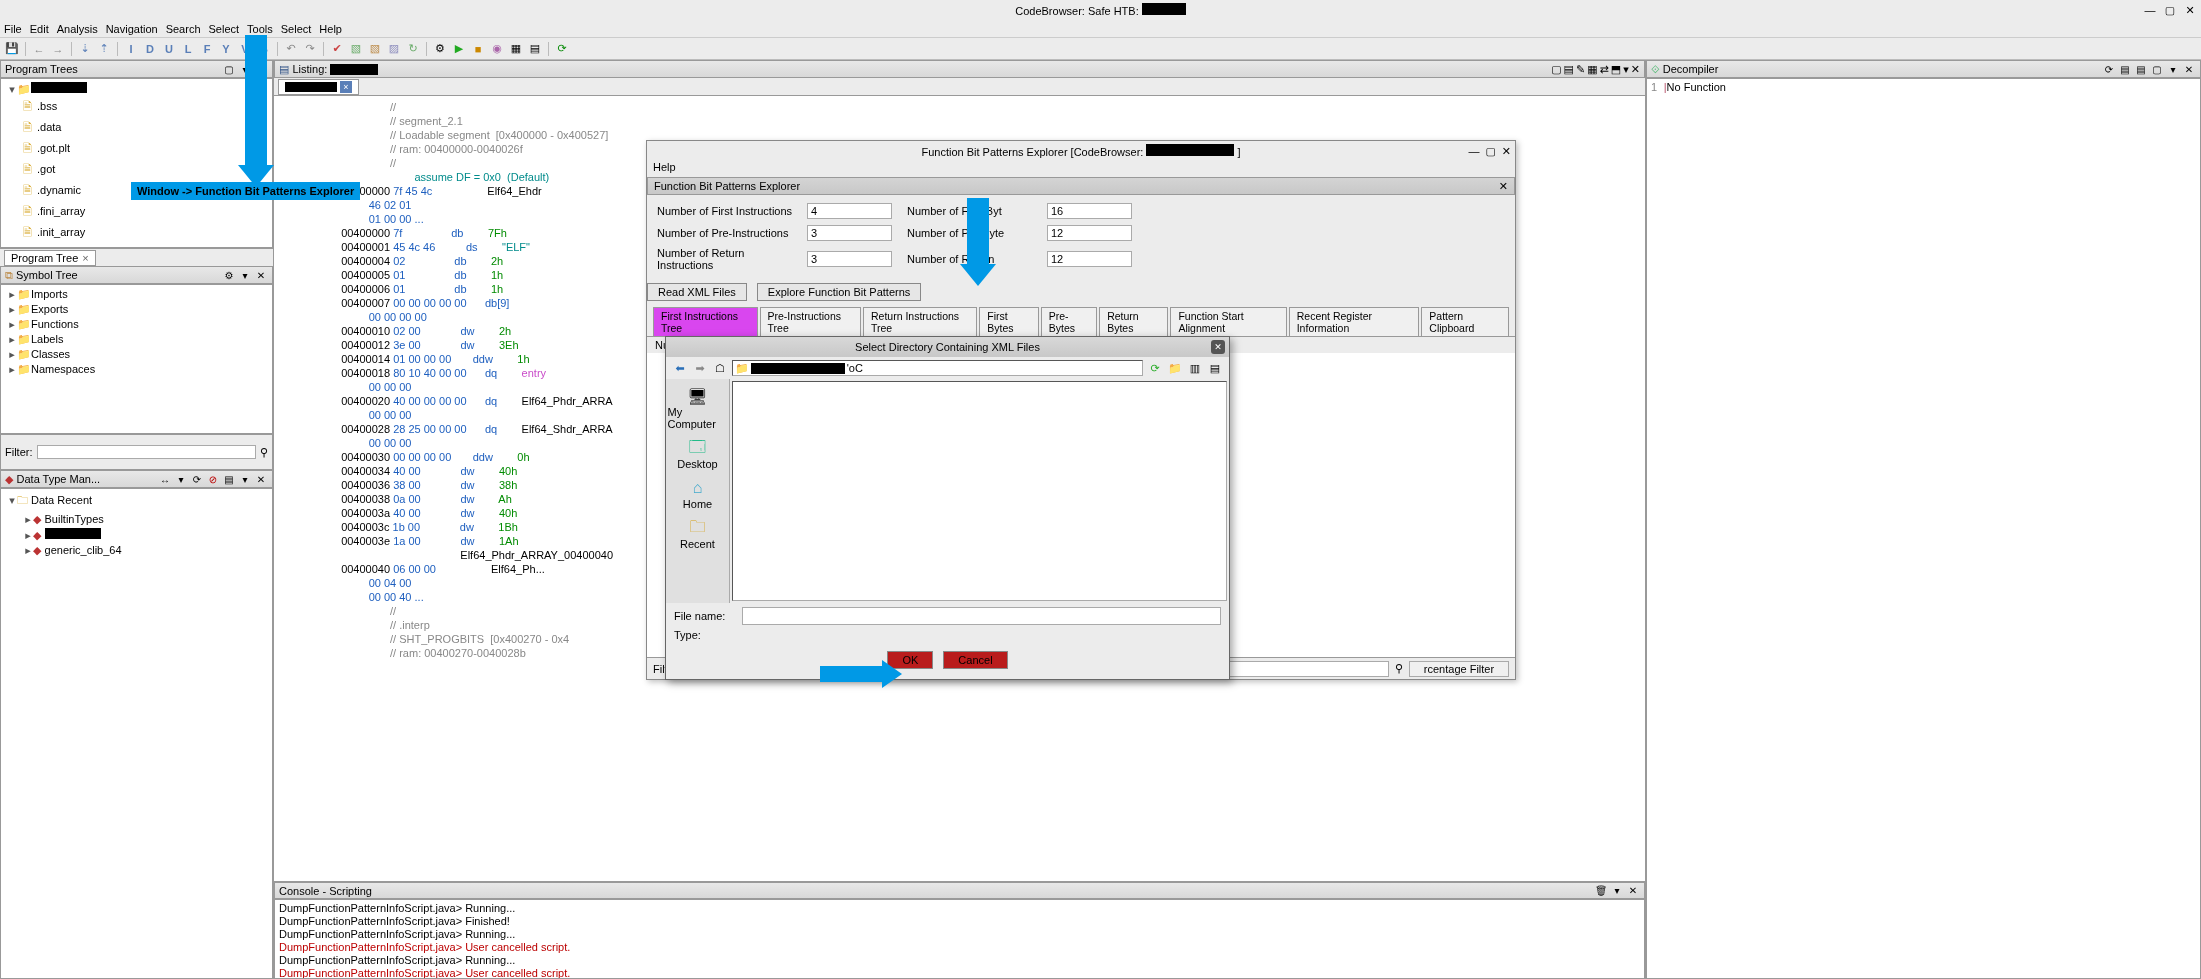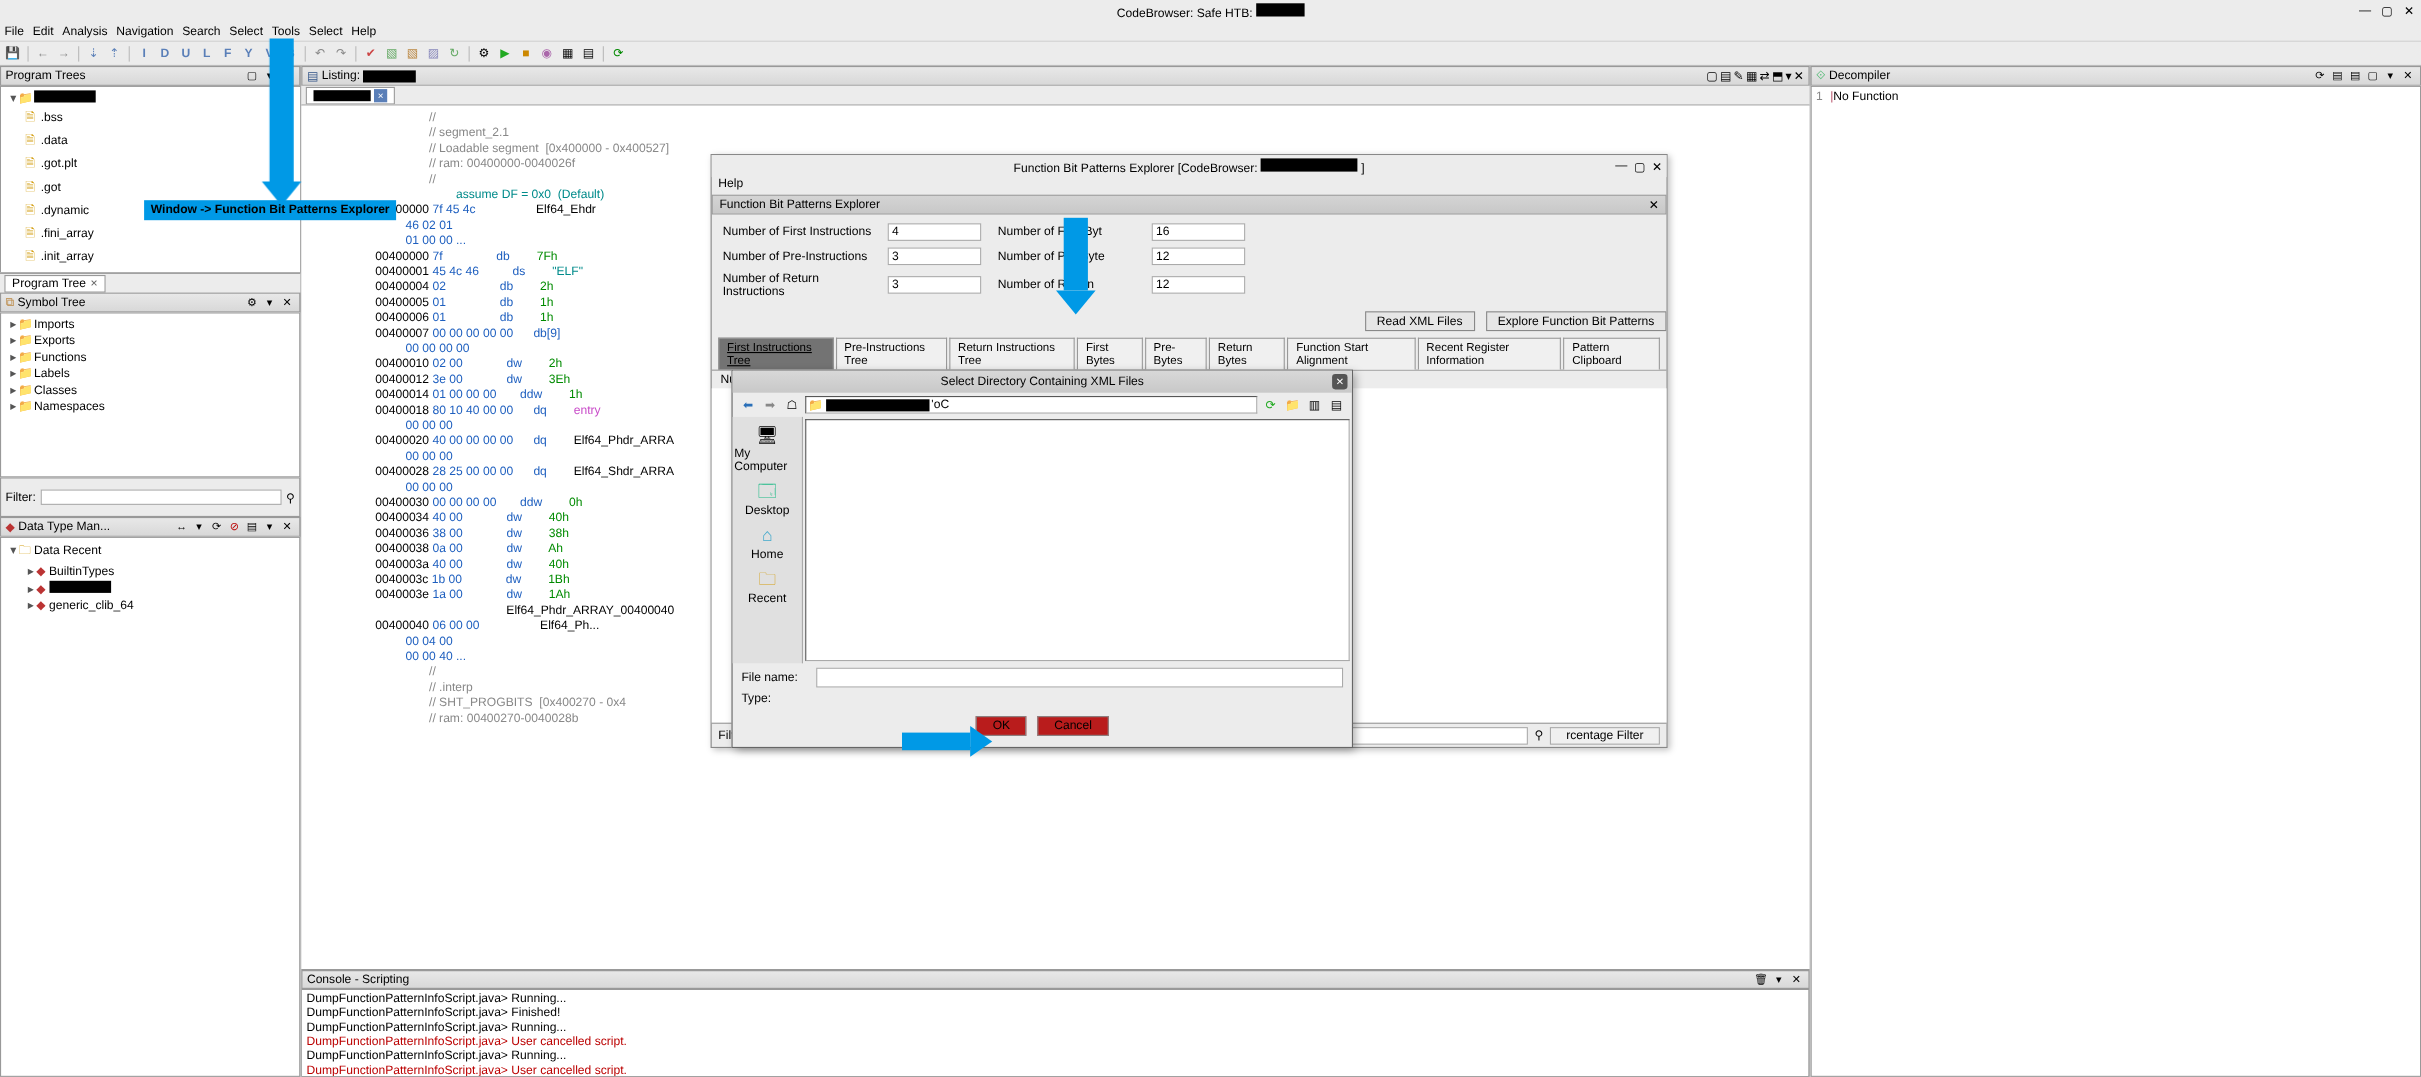--- a/index.html
+++ b/index.html
@@ -70,25 +70,25 @@
 
 
 .fbpwin { position: absolute; left: 646px; top: 140px; width: 870px; height: 540px; background: #ececec; border: 1px solid #888; box-shadow: 2px 2px 6px rgba(0,0,0,0.25); display: flex; flex-direction: column; z-index: 10; }
 .fbpwin .wtitle { height: 20px; background: #ececec; display: flex; align-items: center; justify-content: center; position: relative; }
 .fbpwin .wtitle .winbtns { position: absolute; right: 4px; display: flex; gap: 6px; }
 .fbpwin .wmenu { height: 16px; padding: 0 6px; }
 .fbpwin .innerhead { height: 18px; background: linear-gradient(#d4d4d4,#c8c8c8); border: 1px solid #999; display: flex; align-items: center; padding: 0 6px; }
 .fbpwin .innerhead .x { margin-left: auto; cursor: pointer; }
 .fbpwin .form { padding: 8px 10px; display: grid; grid-template-columns: 140px 90px 130px 90px; gap: 6px 10px; align-items: center; }
 .fbpwin .form input { border: 1px solid #aaa; height: 16px; padding: 0 3px; background: #fff; width: 85px; }
-.fbpwin .btnrow { display: flex; justify-content: flex-end; gap: 10px; padding: 4px 0 6px; }
+.fbpwin .btnrow { display: flex; justify-content: flex-start; gap: 10px; padding: 4px 0 6px; }
 .fbpwin .btn { background: #e6e6e6; border: 1px solid #888; padding: 2px 10px; cursor: pointer; }
 .fbpwin .tabs { display: flex; border-bottom: 1px solid #999; padding: 0 6px; gap: 2px; }
 .fbpwin .tabs .tab { background: #f0f0f0; border: 1px solid #999; border-bottom: none; padding: 2px 7px; cursor: pointer; font-size: 10.5px; }
-.fbpwin .tabs .tab.active { background: #737373; text-decoration: underline; }
+.fbpwin .tabs .tab.active { background: #d946ef; }
 .fbpwin .seqrow { padding: 2px 8px; font-size: 10.5px; }
 .fbpwin .body { flex: 1; display: flex; }
 .fbpwin .body .left { width: 55%; border-right: 1px solid #999; }
 .fbpwin .body .right { flex: 1; background: #fff; }
 .fbpwin .filterbar { height: 22px; border-top: 1px solid #999; display: flex; align-items: center; padding: 0 6px; gap: 6px; }
 .fbpwin .filterbar input { flex: 1; border: 1px solid #aaa; height: 16px; padding: 0 3px; }
 .fbpwin .filterbar button { border: 1px solid #aaa; background: #f0f0f0; padding: 1px 6px; width: 100px; }
 
 
 .filedlg { position: absolute; left: 665px; top: 336px; width: 565px; height: 344px; background: #ececec; border: 1px solid #666; box-shadow: 3px 3px 8px rgba(0,0,0,0.35); z-index: 20; display: flex; flex-direction: column; }

